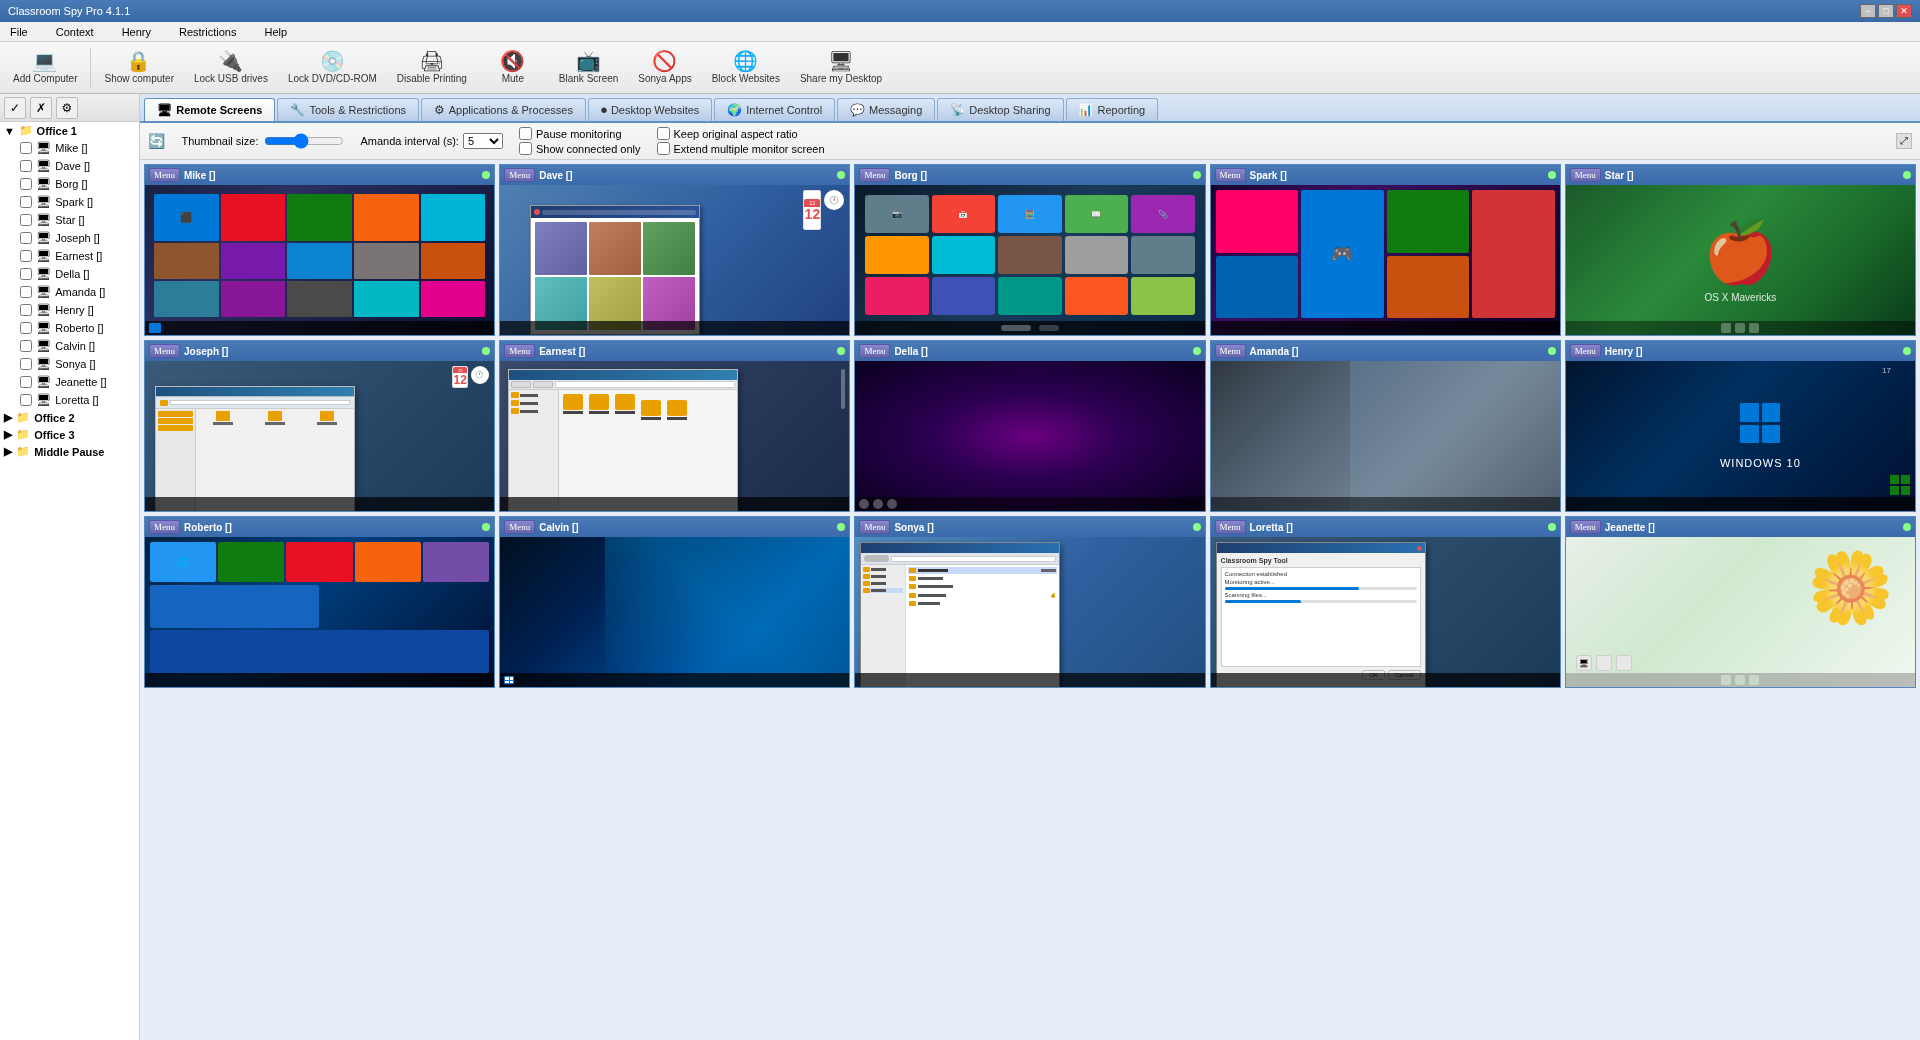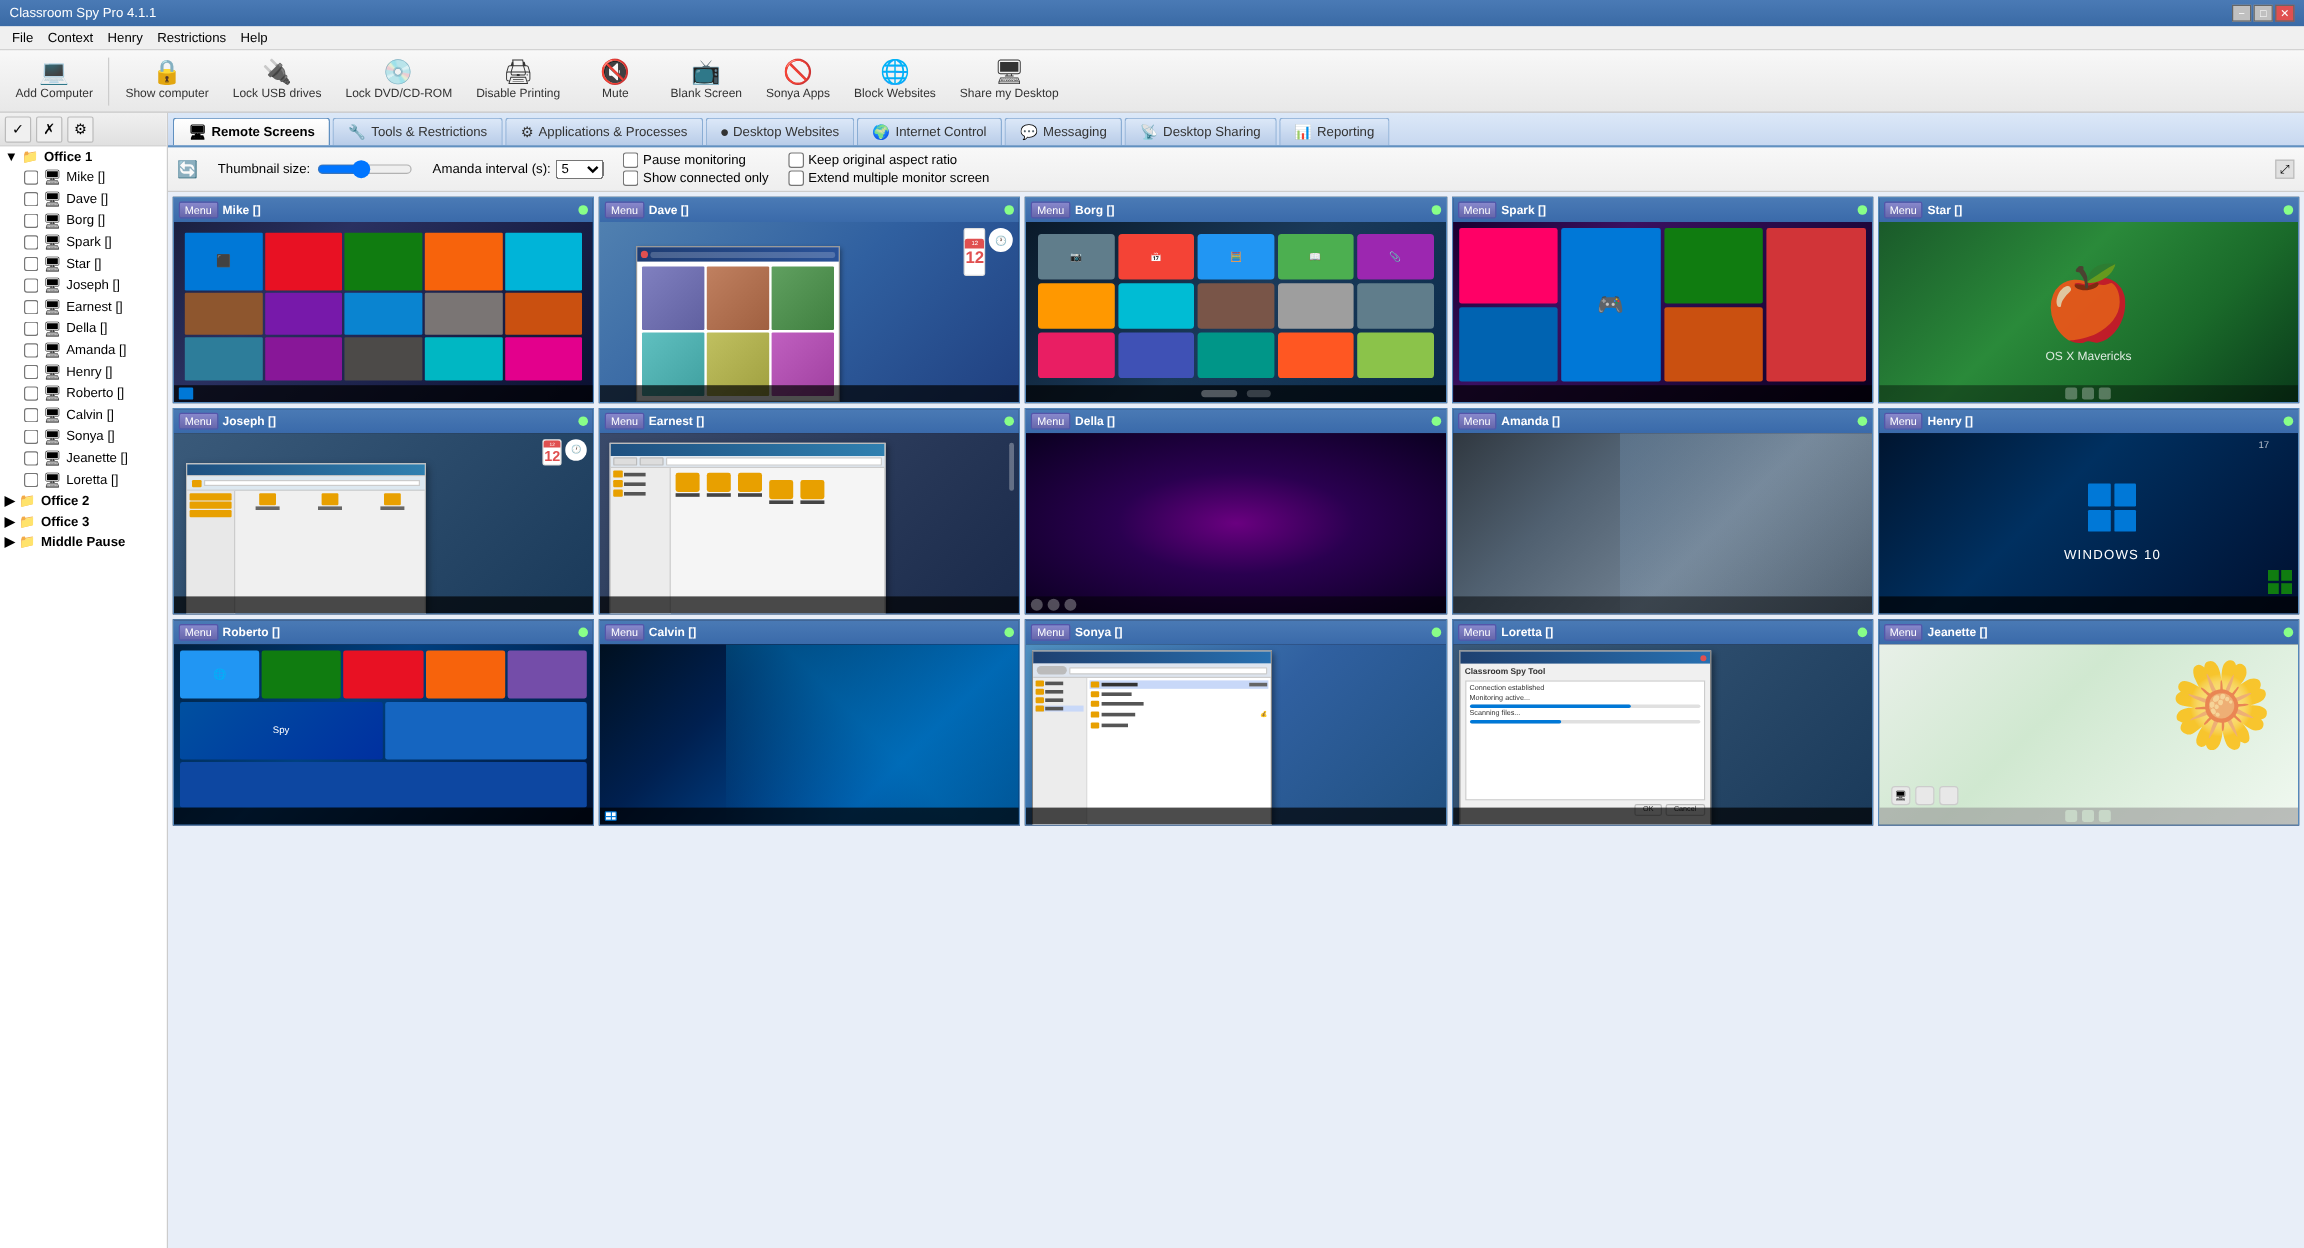--- a/index.html
+++ b/index.html
@@ -22,21 +22,21 @@
     .win-btn.close { background: #e05050; color: white; }
 
     
     #menu-bar {
       background: #f0f0f0;
       border-bottom: 1px solid #ccc;
       height: 20px;
       display: flex;
       align-items: center;
       padding: 0 4px;
-      gap: 0;
+      gap: 16px;
     }
     .menu-item { font-size: 11px; padding: 2px 6px; cursor: pointer; color: #000; }
 
     
     #toolbar {
       background: linear-gradient(to bottom, #f8f8f8, #e8e8e8);
       border-bottom: 1px solid #bbb;
       height: 52px;
       display: flex;
       align-items: center;
@@ -179,20 +179,21 @@
       height: 20px;
     }
     .screen-menu-btn {
       background: linear-gradient(to bottom, #8888cc, #6666aa);
       color: white;
       font-size: 9px;
       padding: 1px 4px;
       border: 1px solid #5555aa;
       cursor: pointer;
       border-radius: 2px;
+      font-family: Liberation Serif, serif;
     }
     .screen-title { color: white; font-size: 10px; font-weight: bold; }
     .screen-indicator { margin-left: auto; width: 8px; height: 8px; border-radius: 50%; background: #88ff88; }
     
     .screen-preview {
       flex: 1;
       overflow: hidden;
       position: relative;
       min-height: 150px;
     }
@@ -787,21 +788,20 @@
 
             <div style="display:grid; grid-template-columns: repeat(5,1fr); gap:2px; height:40px; margin-bottom:3px;">
               <div style="background:#2196f3; border-radius:2px; display:flex; align-items:center; justify-content:center; font-size:9px;">🌐</div>
               <div style="background:#107c10; border-radius:2px;"></div>
               <div style="background:#e81123; border-radius:2px;"></div>
               <div style="background:#f7630c; border-radius:2px;"></div>
               <div style="background:#744da9; border-radius:2px;"></div>
             </div>
 
             <div style="display:grid; grid-template-columns: 1fr 1fr; gap:2px; flex:1;">
-              <div style="background: linear-gradient(135deg, #0050a0, #0030a0); border-radius:2px;display:flex;align-items:center;justify-content:center;font-size:8px;color:white;">Spy</div>
               <div style="background:#1565c0; border-radius:2px;"></div>
               <div style="background:#0d47a1; border-radius:2px; grid-column: span 2;"></div>
             </div>
           </div>
           <div style="position:absolute; bottom:0; left:0; right:0; height:14px; background:rgba(0,0,0,0.7);"></div>
         </div>
       </div>
 
       <div class="screen-cell">
         <div class="screen-header">

